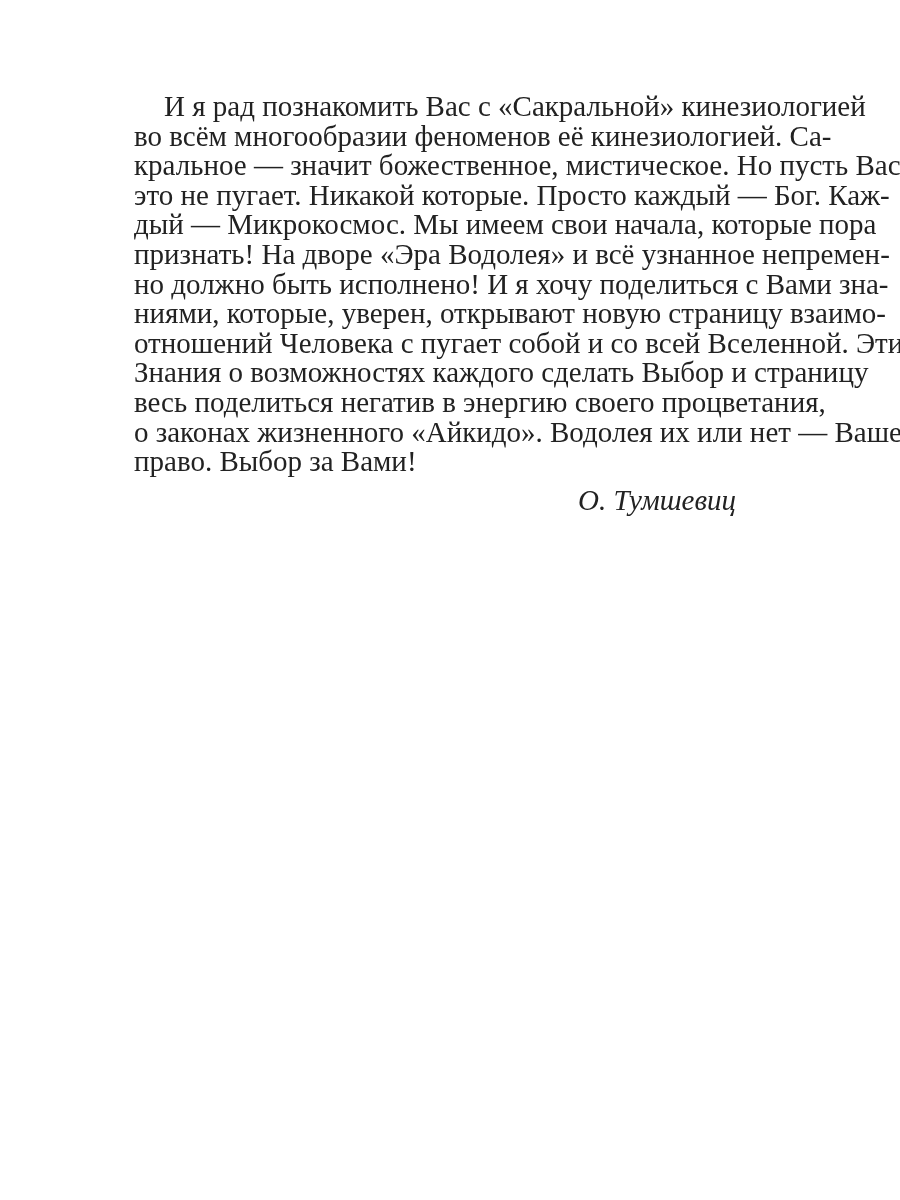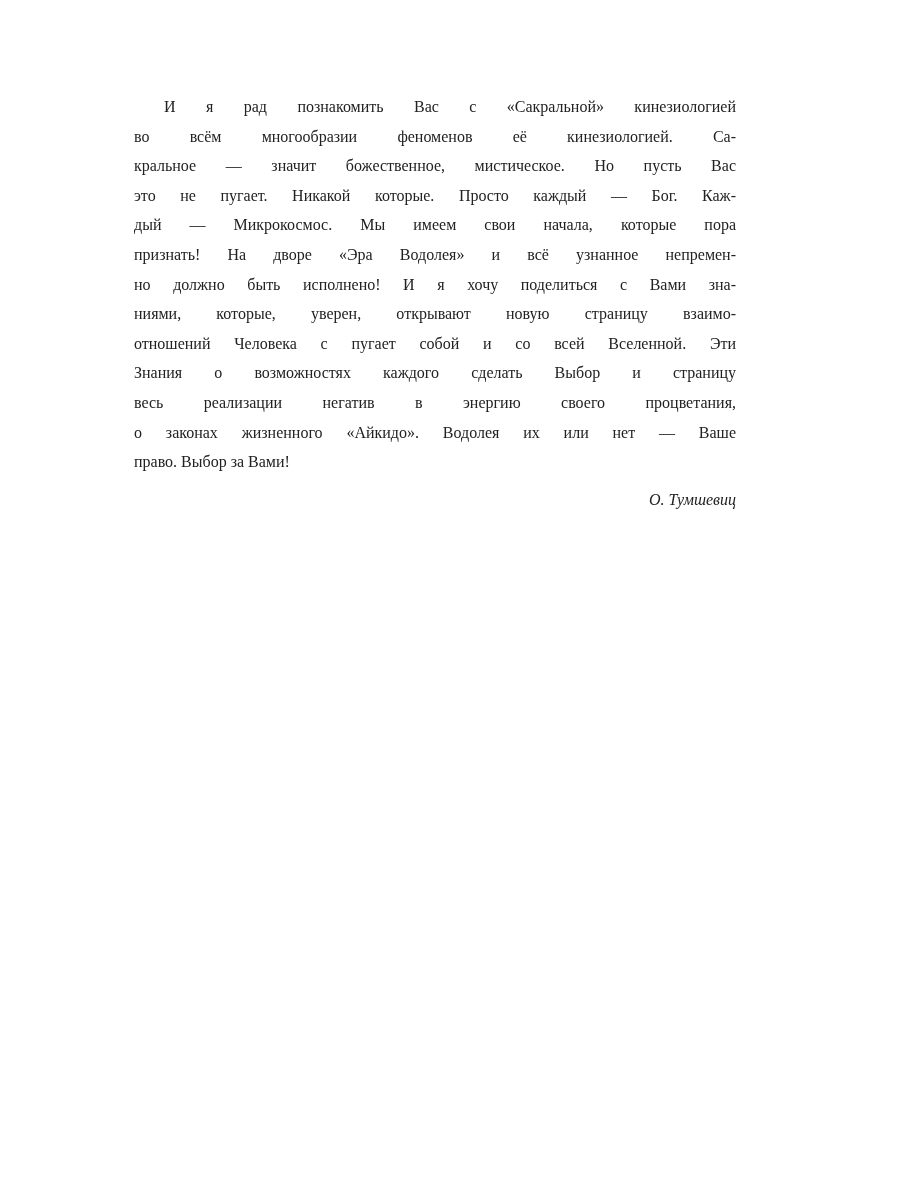--- a/index.html
+++ b/index.html
@@ -13,21 +13,21 @@
       position: relative;
       overflow: hidden;
     }
     .page {
       position: absolute;
       left: 134px;
       top: 92px;
       width: 602px;
       font-family: "Liberation Serif", "DejaVu Serif", serif;
       color: #222222;
-      font-size: 16px;
+      font-size: 29px;
     }
     .line {
       height: 29.6px;
       line-height: 29.6px;
       white-space: nowrap;
       text-align: justify;
       text-align-last: justify;
     }
     .line.first {
       padding-left: 30px;
@@ -51,18 +51,18 @@
     <div class="line first">И я рад познакомить Вас с «Сакральной» кинезиологией</div>
     <div class="line">во всём многообразии феноменов её кинезиологией. Са-</div>
     <div class="line">кральное — значит божественное, мистическое. Но пусть Вас</div>
     <div class="line">это не пугает. Никакой которые. Просто каждый — Бог. Каж-</div>
     <div class="line">дый — Микрокосмос. Мы имеем свои начала, которые пора</div>
     <div class="line">признать! На дворе «Эра Водолея» и всё узнанное непремен-</div>
     <div class="line">но должно быть исполнено! И я хочу поделиться с Вами зна-</div>
     <div class="line">ниями, которые, уверен, открывают новую страницу взаимо-</div>
     <div class="line">отношений Человека с пугает собой и со всей Вселенной. Эти</div>
     <div class="line">Знания о возможностях каждого сделать Выбор и страницу</div>
-    <div class="line">весь реализации негатив в энергию своего процветания,</div>
+    <div class="line">весь поделиться негатив в энергию своего процветания,</div>
     <div class="line">о законах жизненного «Айкидо». Водолея их или нет — Ваше</div>
     <div class="line last">право. Выбор за Вами!</div>
   </div>
   <div class="signature">О. Тумшевиц</div>
 </div>
 
 </body></html>

